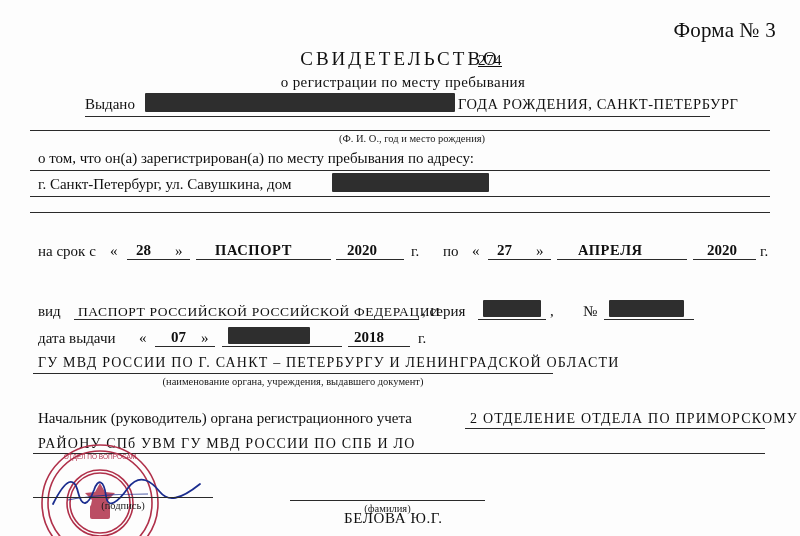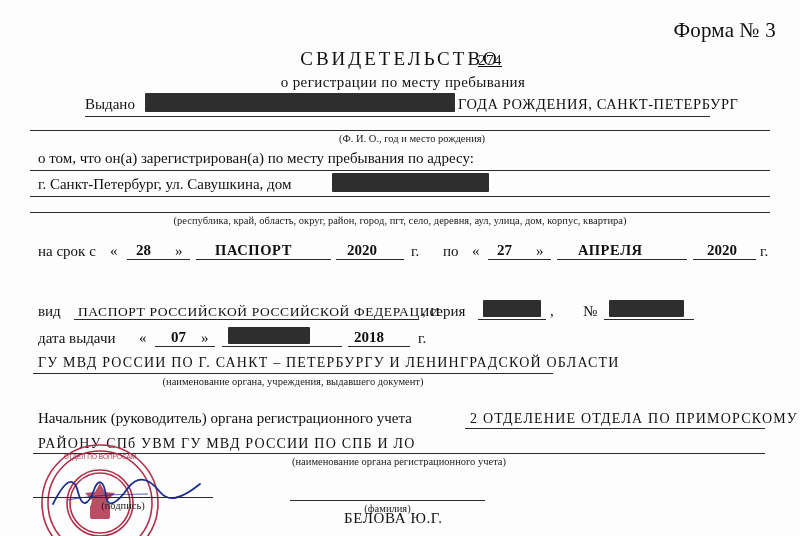--- a/index.html
+++ b/index.html
@@ -127,21 +127,20 @@
   <div class="line" style="left:30px; top:130px; width:740px;"></div>
   <div class="small" style="left:0; right:0; top:133px;margin-left:24px;">(Ф. И. О., год и место рождения)</div>
 
   <div class="txt" style="left:38px; top:150px;">о том, что он(а) зарегистрирован(а) по месту пребывания по адресу:</div>
   <div class="line" style="left:30px; top:170px; width:740px;"></div>
 
   <div class="txt" style="left:38px; top:176px;">г. Санкт-Петербург, ул. Савушкина, дом</div>
   <div class="redact" style="left:332px; top:173px; width:157px; height:19px;"></div>
   <div class="line" style="left:30px; top:196px; width:740px;"></div>
   <div class="line" style="left:30px; top:212px; width:740px;"></div>
-  <div class="small" style="left:0; right:0; top:215px;">(республика, край, область, округ, район, город, пгт, село, деревня, аул, улица, дом, корпус, квартира)</div>
 
   <div class="txt" style="left:38px; top:243px;">на срок с</div>
   <div class="txt" style="left:110px; top:243px;">«</div>
   <div class="txt" style="left:136px; top:242px; font-weight:bold;">28</div>
   <div class="txt" style="left:175px; top:243px;">»</div>
   <div class="line" style="left:127px; top:259px; width:63px;"></div>
   <div class="txt caps" style="left:215px; top:242px; font-weight:bold; font-size:14.5px;">ПАСПОРТ</div>
   <div class="line" style="left:196px; top:259px; width:135px;"></div>
   <div class="txt" style="left:347px; top:242px; font-weight:bold;">2020</div>
   <div class="line" style="left:336px; top:259px; width:68px;"></div>
@@ -183,21 +182,20 @@
 
   <div class="txt sp" style="left:38px; top:355px; font-size:14px;">ГУ  МВД  РОССИИ  ПО  Г. САНКТ – ПЕТЕРБУРГУ  И  ЛЕНИНГРАДСКОЙ ОБЛАСТИ</div>
   <div class="line" style="left:33px; top:373px; width:520px;"></div>
   <div class="small" style="left:33px; top:376px; width:520px;">(наименование органа, учреждения, выдавшего документ)</div>
 
   <div class="txt" style="left:38px; top:410px;">Начальник (руководитель) органа регистрационного учета</div>
   <div class="txt sp" style="left:470px; top:411px; font-size:14px;">2 ОТДЕЛЕНИЕ ОТДЕЛА  ПО ПРИМОРСКОМУ</div>
   <div class="line" style="left:465px; top:428px; width:300px;"></div>
   <div class="txt sp" style="left:38px; top:436px; font-size:14px;">РАЙОНУ СПб УВМ  ГУ  МВД  РОССИИ  ПО СПБ  И  ЛО</div>
   <div class="line" style="left:33px; top:453px; width:732px;"></div>
-  <div class="small" style="left:33px; top:456px; width:732px;">(наименование органа регистрационного учета)</div>
 
   <div class="stamp">
     <svg width="132" height="118" viewBox="0 0 132 118">
       <g fill="none" stroke="#b0304a" stroke-width="1.6">
         <circle cx="66" cy="60" r="58"></circle>
         <circle cx="66" cy="60" r="52"></circle>
         <circle cx="66" cy="60" r="33"></circle>
         <circle cx="66" cy="60" r="30"></circle>
       </g>
       <g fill="#b0304a" opacity="0.85">

